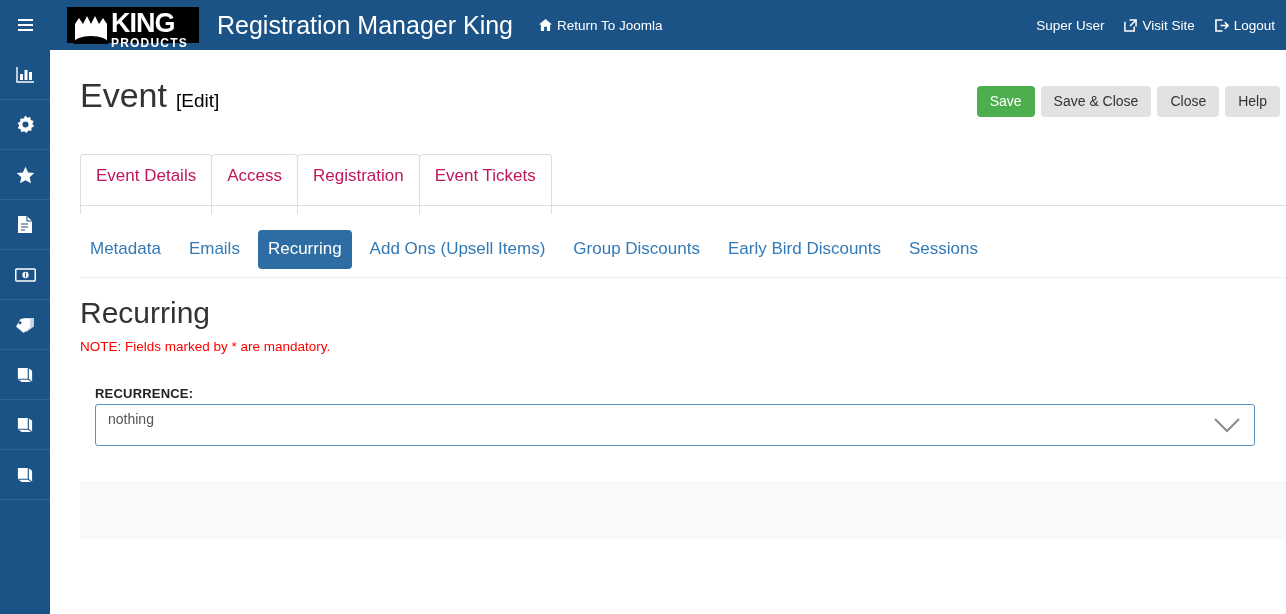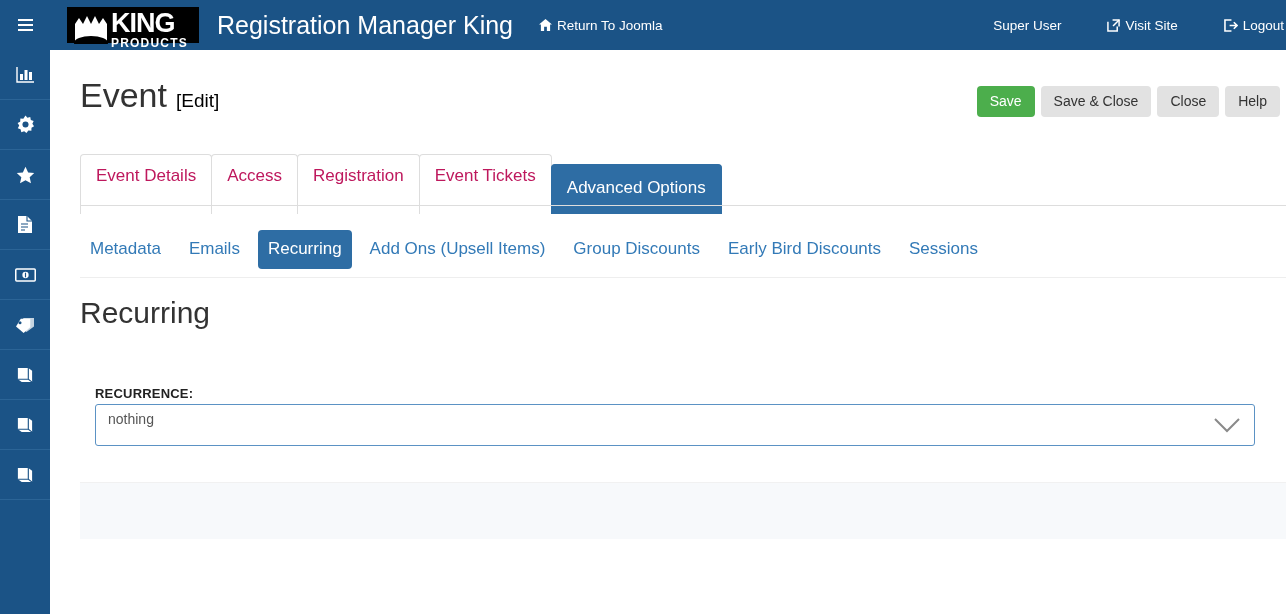--- a/index.html
+++ b/index.html
@@ -56,21 +56,21 @@
     font-size: 25px; margin-left: 18px;
     white-space: nowrap; font-weight: normal;
   }
   .return-link {
     margin-left: 26px; font-size: 13.5px; color: #ffffff;
     text-decoration: none; white-space: nowrap;
     display: flex; align-items: center; gap: 5px;
   }
   .topbar-right {
     margin-left: auto; display: flex; align-items: flex-end;
-    gap: 46px; padding-right: 2px; font-size: 13.5px;
+    gap: 20px; padding-right: 11px; font-size: 13.5px;
   }
   .topbar-right a, .topbar-right span {
     color: #ffffff; text-decoration: none; white-space: nowrap;
     display: flex; align-items: center; gap: 5px;
   }
 
   
   .sidebar {
     position: absolute; top: 50px; left: 0;
     width: 50px; height: 564px;
@@ -341,36 +341,36 @@
     <button class="btn btn-grey">Save &amp; Close</button>
     <button class="btn btn-grey">Close</button>
     <button class="btn btn-grey">Help</button>
   </div>
 
   <div class="tabs">
     <div class="tab">Event Details</div>
     <div class="tab">Access</div>
     <div class="tab">Registration</div>
     <div class="tab">Event Tickets</div>
-    <div class="tab active">Advanced Options</div>
   </div>
   <div class="tabs-rule"></div>
 
   <div class="subtabs">
     <div class="subtab">Metadata</div>
     <div class="subtab">Emails</div>
     <div class="subtab active">Recurring</div>
     <div class="subtab">Add Ons (Upsell Items)</div>
     <div class="subtab">Group Discounts</div>
     <div class="subtab">Early Bird Discounts</div>
     <div class="subtab">Sessions</div>
   </div>
   <div class="subtabs-rule"></div>
 
   <div class="section-title">Recurring</div>
+  <div class="note">NOTE: Fields marked by * are mandatory.</div>
 
   <div class="field-label">RECURRENCE:</div>
 
   <div class="select-wrap">
     <div class="select-box">nothing</div>
     <svg class="select-chevron" width="30" height="20" viewBox="0 0 30 20">
       <path d="M3 4 L15 16 L27 4" fill="none" stroke="#8a8a8a" stroke-width="2"></path>
     </svg>
   </div>
 

